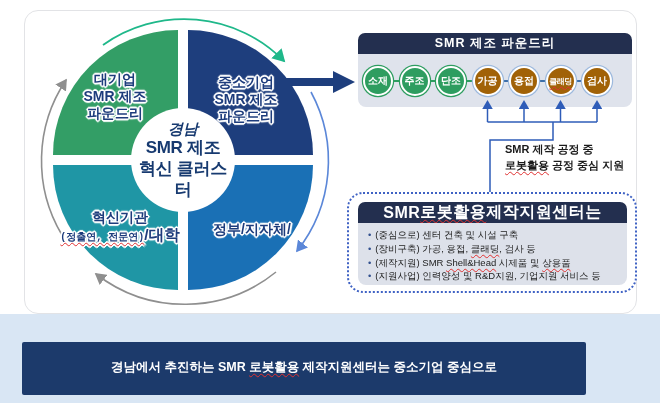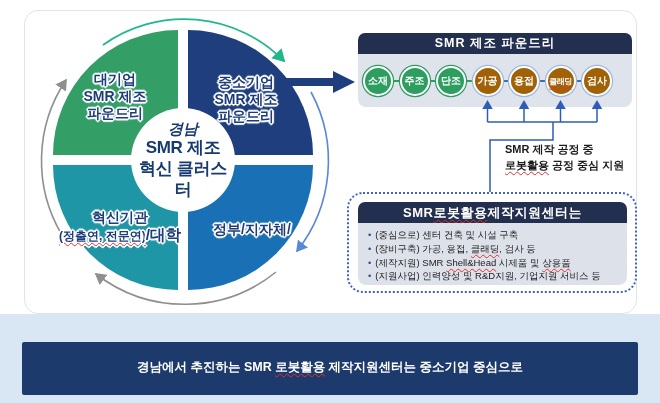--- a/index.html
+++ b/index.html
@@ -24,21 +24,21 @@
   .center-circle{position:absolute;left:131px;top:108px;width:104px;height:104px;border-radius:50%;
     background:#ffffff;display:flex;flex-direction:column;align-items:center;justify-content:center;
     text-align:center;color:#173a70;font-weight:800;line-height:1.22;z-index:5;}
   .center-circle .c1{font-size:15px;font-style:italic;}
   .center-circle .c2,.center-circle .c3{font-size:17px;letter-spacing:-0.3px;}
 
   .quad-label{position:absolute;transform:translate(-50%,-50%);text-align:center;z-index:6;
     color:#1d3c7c;font-weight:800;font-size:14px;line-height:1.2;white-space:nowrap;
     text-shadow:-1px -1px 0 #fff,0 -1px 0 #fff,1px -1px 0 #fff,-1px 0 0 #fff,1px 0 0 #fff,
       -1px 1px 0 #fff,0 1px 0 #fff,1px 1px 0 #fff,-2px 0 1px #fff,2px 0 1px #fff,0 -2px 1px #fff,0 2px 1px #fff;}
-  .quad-label .sm{font-size:12px;}
+  .quad-label .sm{font-size:10px;font-family:Liberation Mono, monospace;}
   .quad-label .lg2{font-size:15.5px;}
   #lbl-tl{left:115px;top:96px;}
   #lbl-tr{left:246px;top:99px;}
   #lbl-bl{left:120px;top:227px;}
   #lbl-br{left:252px;top:229px;}
 
   svg.overlay{position:absolute;left:0;top:0;width:660px;height:403px;z-index:4;pointer-events:none;}
 
   
   .foundry{position:absolute;left:358px;top:33px;width:274px;z-index:3;}
@@ -55,28 +55,28 @@
   .dash{position:absolute;top:80px;width:6px;height:2px;z-index:5;}
   .dash.g{background:#2e9d60;} .dash.b{background:#3c6ea8;}
 
   .note{position:absolute;left:505px;top:142px;font-size:11px;font-weight:600;color:#1b1b1b;
     line-height:1.45;z-index:6;white-space:nowrap;}
 
   
   .dotted-box{position:absolute;left:347px;top:192px;width:290px;height:101px;box-sizing:border-box;
     border:2px dotted #3f62c4;border-radius:16px;z-index:3;background:#ffffff;}
   .support-header{position:absolute;left:358px;top:202px;width:269px;z-index:4;}
-  .support-header .box-header{font-size:13px;letter-spacing:0.5px;}
+  .support-header .box-header{font-size:16px;letter-spacing:0.5px;}
   .support-body{position:absolute;left:358px;top:223px;width:269px;height:62px;background:#dde1ea;
     border-radius:0 0 8px 8px;z-index:4;box-sizing:border-box;padding:5px 8px 0 10px;}
   .bullet-row{font-size:9.5px;color:#222222;line-height:1.45;white-space:nowrap;}
   .bullet-row::before{content:"•";color:#33518f;margin-right:4px;}
 
   
-  .banner{position:absolute;left:22px;top:342px;width:616px;height:53px;background:#1c3a6b;
+  .banner{position:absolute;left:22px;top:342px;width:564px;height:53px;background:#1c3a6b;
     border-radius:2px;display:flex;flex-direction:column;align-items:center;justify-content:center;z-index:2;}
   .banner-l1{color:#ffffff;font-size:12.5px;font-weight:700;white-space:nowrap;margin-bottom:2px;}
   .banner-l2{color:#f9c73e;font-weight:800;white-space:nowrap;line-height:1.1;}
   .banner-l2 .lg{font-size:19px;}
   .banner-l2 .sm{font-size:14.5px;font-weight:700;}
 
   .wavy{text-decoration-line:underline;text-decoration-style:wavy;text-decoration-color:#e03131;
     text-decoration-thickness:1px;text-underline-offset:2px;}
 </style>
 </head>

